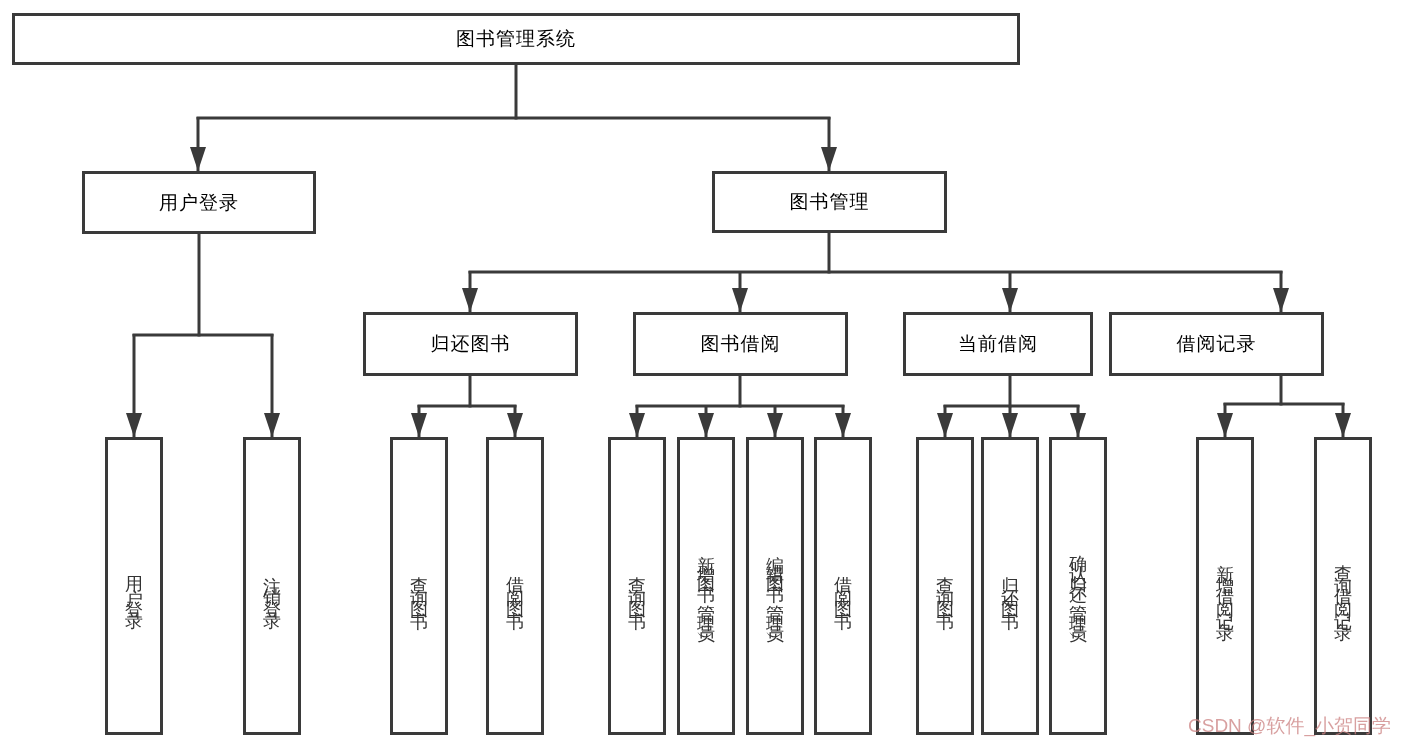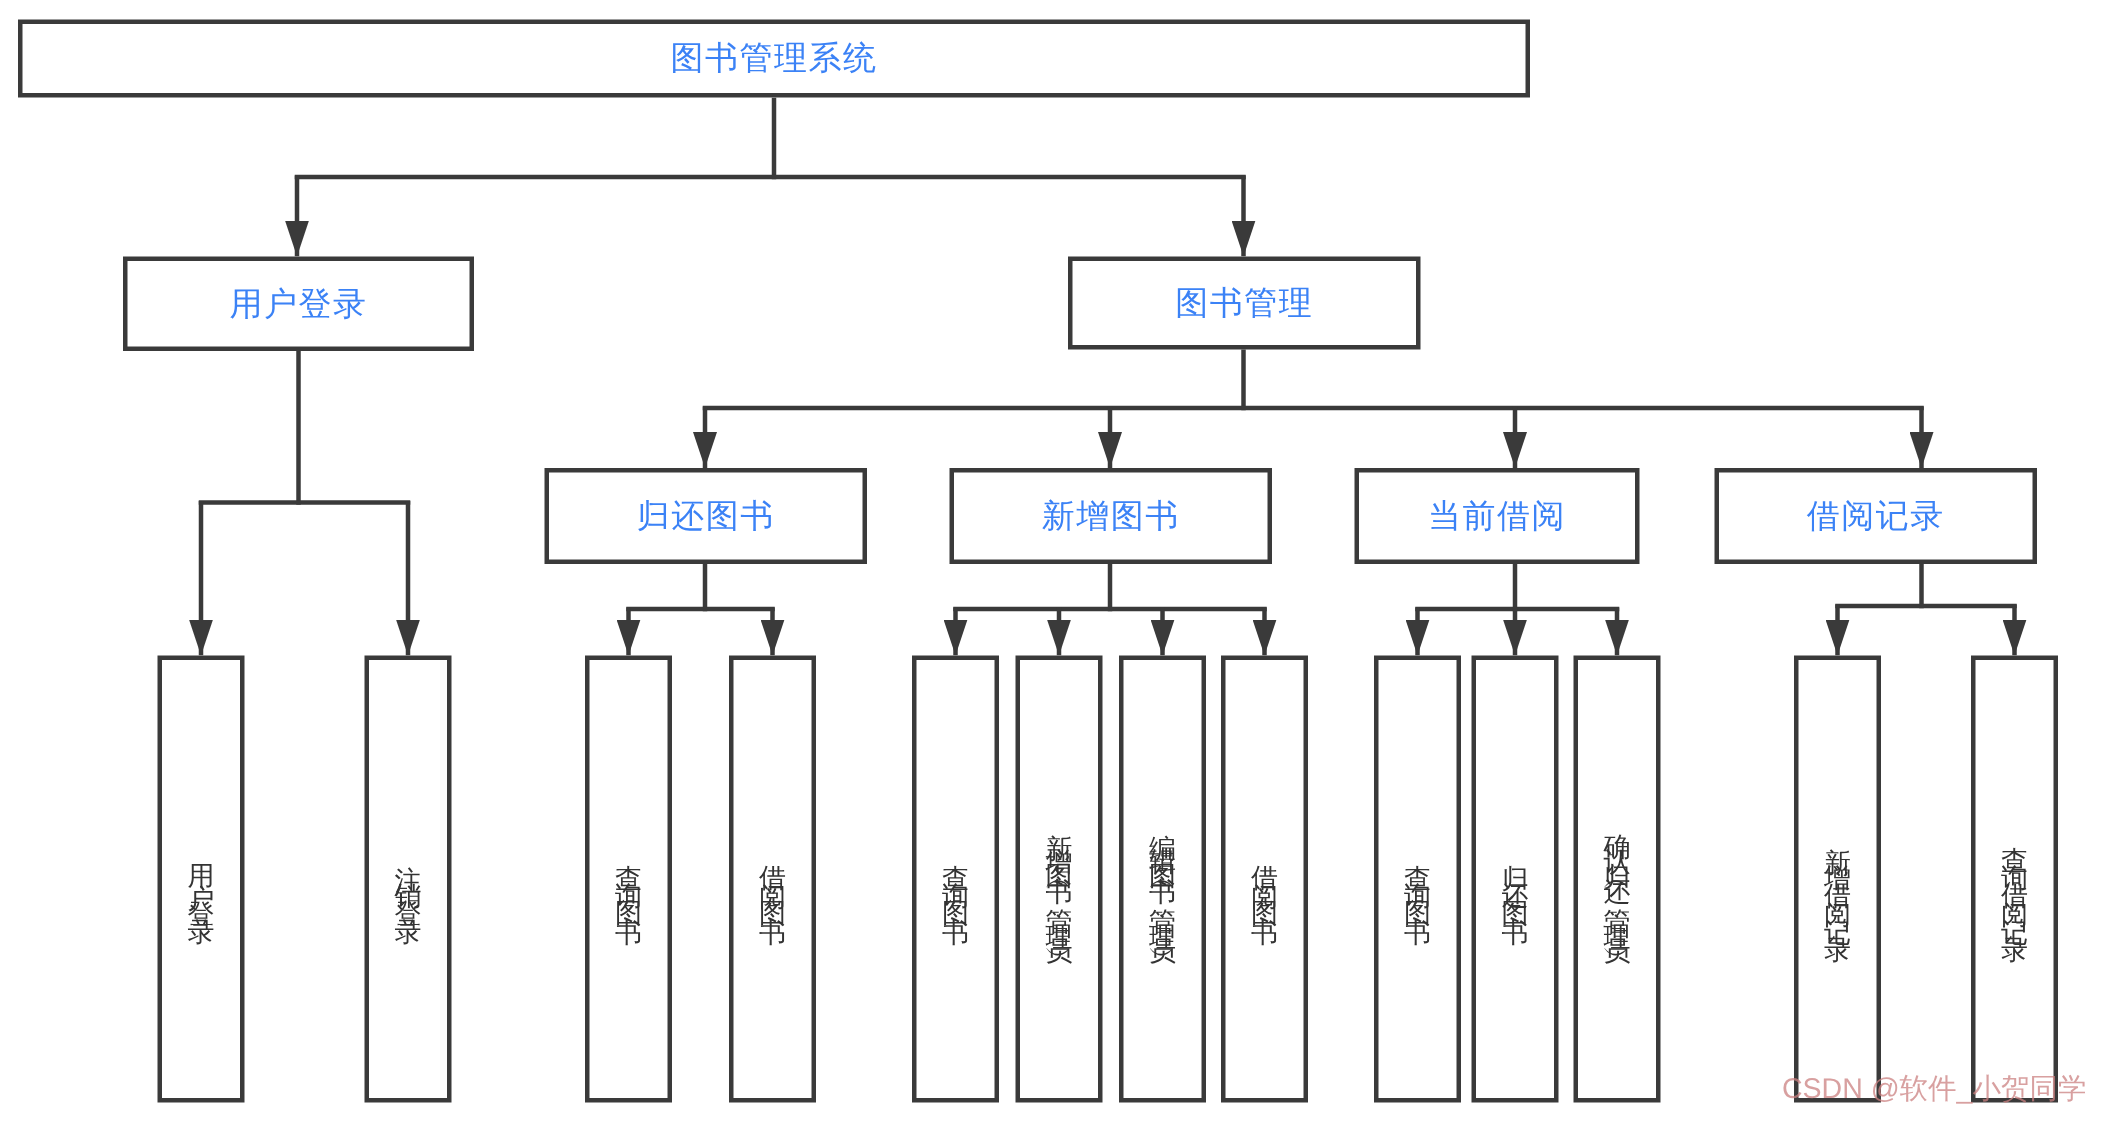--- a/index.html
+++ b/index.html
@@ -15,22 +15,22 @@
     position:absolute;
     box-sizing:border-box;
     background:#fff;
     border:3px solid #3a3a3a;
     display:flex;
     align-items:center;
     justify-content:center;
     z-index:2;
   }
   .hlabel{
-    font-size:22px;
-    color:#3b82f6;
+    font-size:19px;
+    color:#000000;
     letter-spacing:1px;
     white-space:nowrap;
   }
   .vlabel{
     writing-mode:vertical-rl;
     text-orientation:mixed;
     font-size:18px;
     color:#333;
     letter-spacing:12px;
     line-height:1;
@@ -109,26 +109,26 @@
     <span class="hlabel">用户登录</span>
   </div>
   <div class="box" style="left:712px;top:171px;width:235px;height:62px;">
     <span class="hlabel">图书管理</span>
   </div>
 
   <div class="box" style="left:363px;top:312px;width:215px;height:64px;">
     <span class="hlabel">归还图书</span>
   </div>
   <div class="box" style="left:633px;top:312px;width:215px;height:64px;">
-    <span class="hlabel">新增图书</span>
+    <span class="hlabel">图书借阅</span>
   </div>
   <div class="box" style="left:903px;top:312px;width:190px;height:64px;">
     <span class="hlabel">当前借阅</span>
   </div>
-  <div class="box" style="left:1143px;top:312px;width:215px;height:64px;">
+  <div class="box" style="left:1109px;top:312px;width:215px;height:64px;">
     <span class="hlabel">借阅记录</span>
   </div>
 
   <div class="box" style="left:105px;top:437px;width:58px;height:298px;">
     <span class="vlabel">用户登录</span>
   </div>
   <div class="box" style="left:243px;top:437px;width:58px;height:298px;">
     <span class="vlabel">注销登录</span>
   </div>
 

